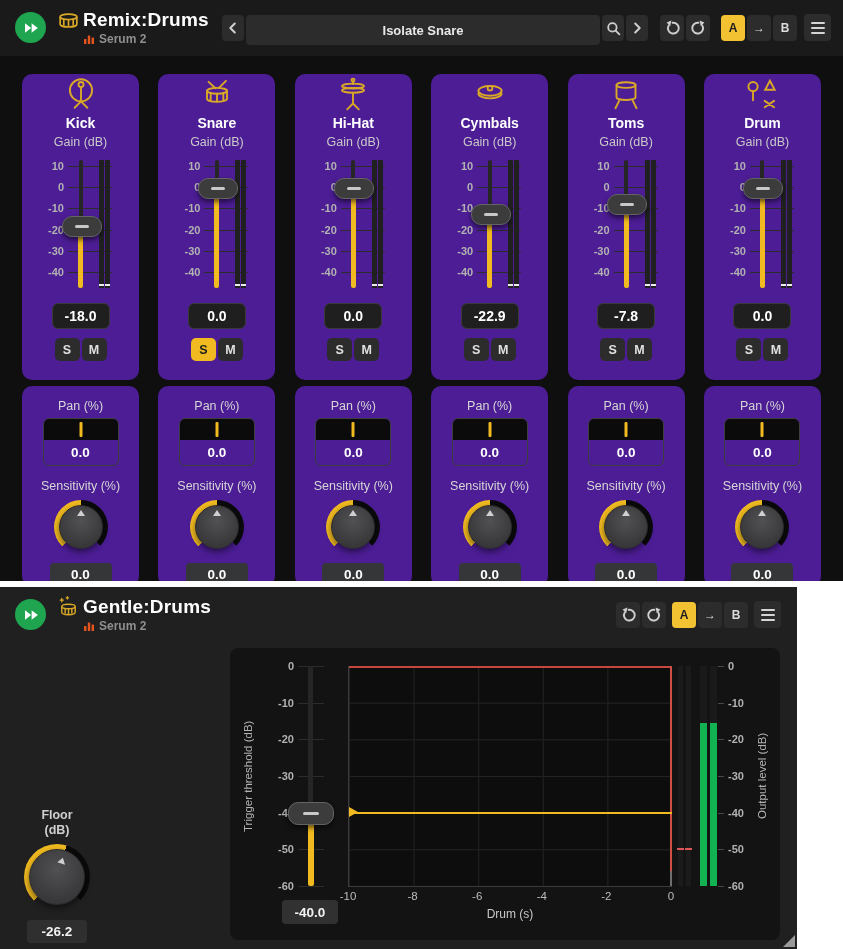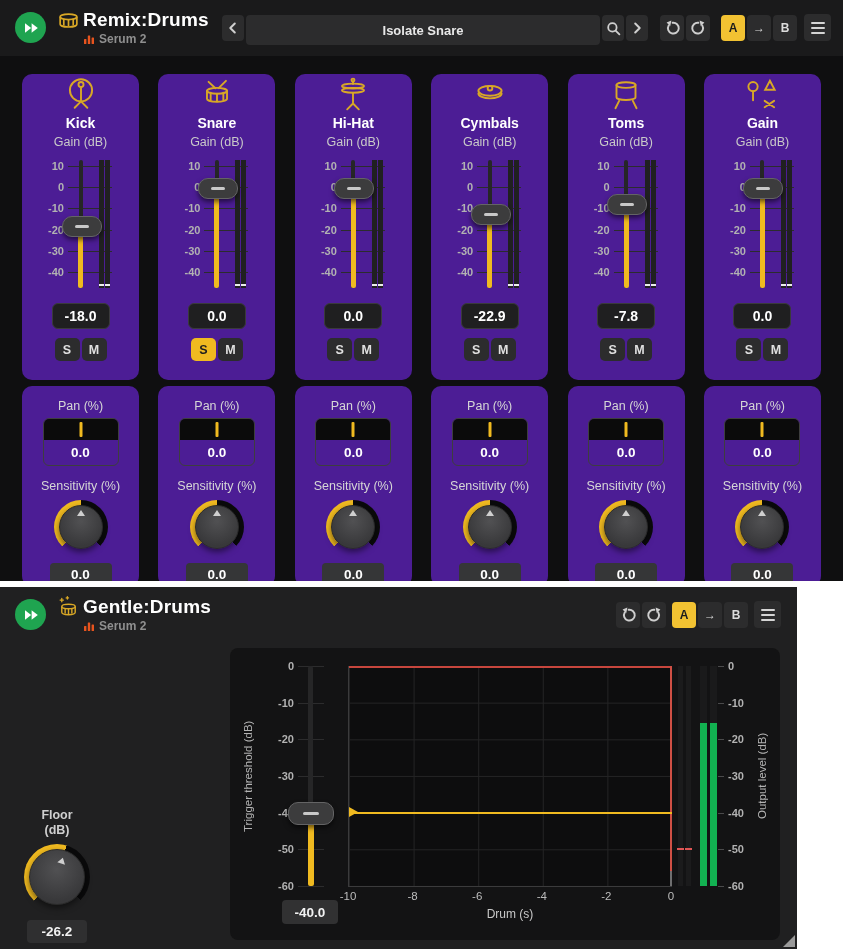--- a/index.html
+++ b/index.html
@@ -489,21 +489,21 @@
         <div class="ch-icon">
             <svg viewBox="0 0 36 36" width="38" height="38">
               <g fill="none" stroke="#d9a826" stroke-width="1.8" stroke-linecap="round">
                 <circle cx="9.5" cy="11" r="4.4"></circle>
                 <path d="M9.5 15.4 V24"></path>
                 <path d="M25.5 5.5 l4.5 8.5 h-9 z"></path>
                 <path d="M20.5 24.5 l9 6 M29.5 24.5 l-9 6"></path>
               </g>
             </svg>
           </div>
-        <div class="ch-name">Gain</div>
+        <div class="ch-name">Drum</div>
         <div class="ch-gain-label">Gain (dB)</div>
         <div class="fader-wrap"><i class="ftk" style="top:114px"></i><span class="fsl" style="top:114px">-40</span><i class="ftk" style="top:92.8px"></i><span class="fsl" style="top:92.8px">-30</span><i class="ftk" style="top:71.6px"></i><span class="fsl" style="top:71.6px">-20</span><i class="ftk" style="top:50.4px"></i><span class="fsl" style="top:50.4px">-10</span><i class="ftk" style="top:29.2px"></i><span class="fsl" style="top:29.2px">0</span><i class="ftk" style="top:8px"></i><span class="fsl" style="top:8px">10</span>
           <span class="fscale-anchor"></span>
           <div class="ftrack"></div>
           <div class="ffill" style="top: 29.2px;"></div>
           <div class="fmeter-bar b1"></div>
           <div class="fmeter-bar b2"></div>
           <div class="fhandle" style="top: 19.7px;"></div>
         </div>
         <div class="ch-value">0.0</div>

